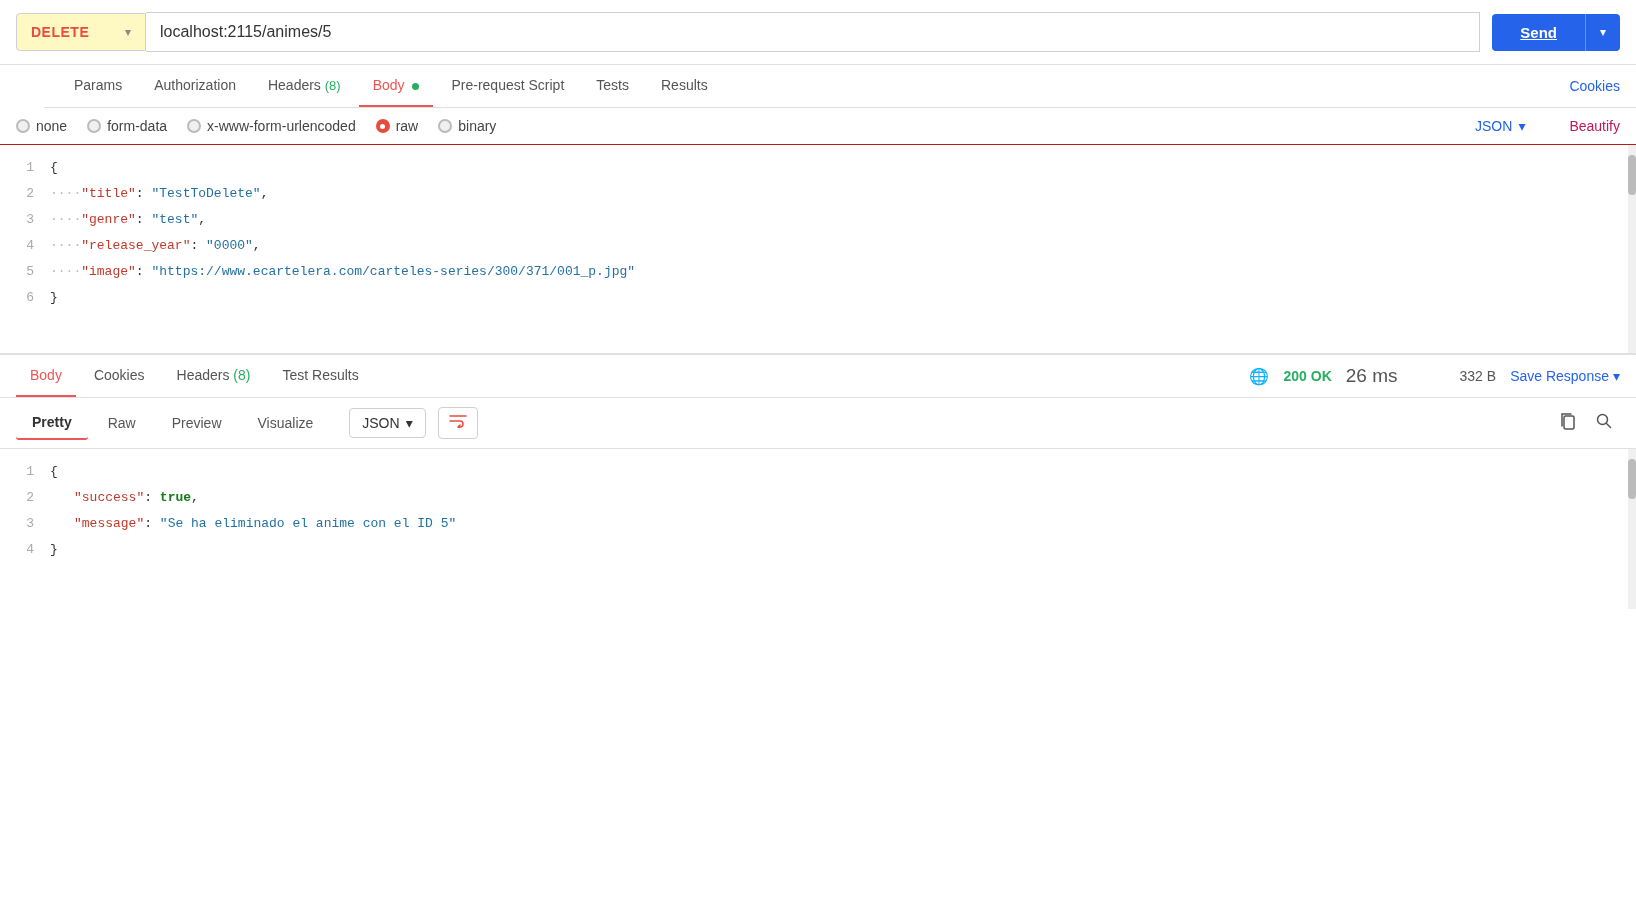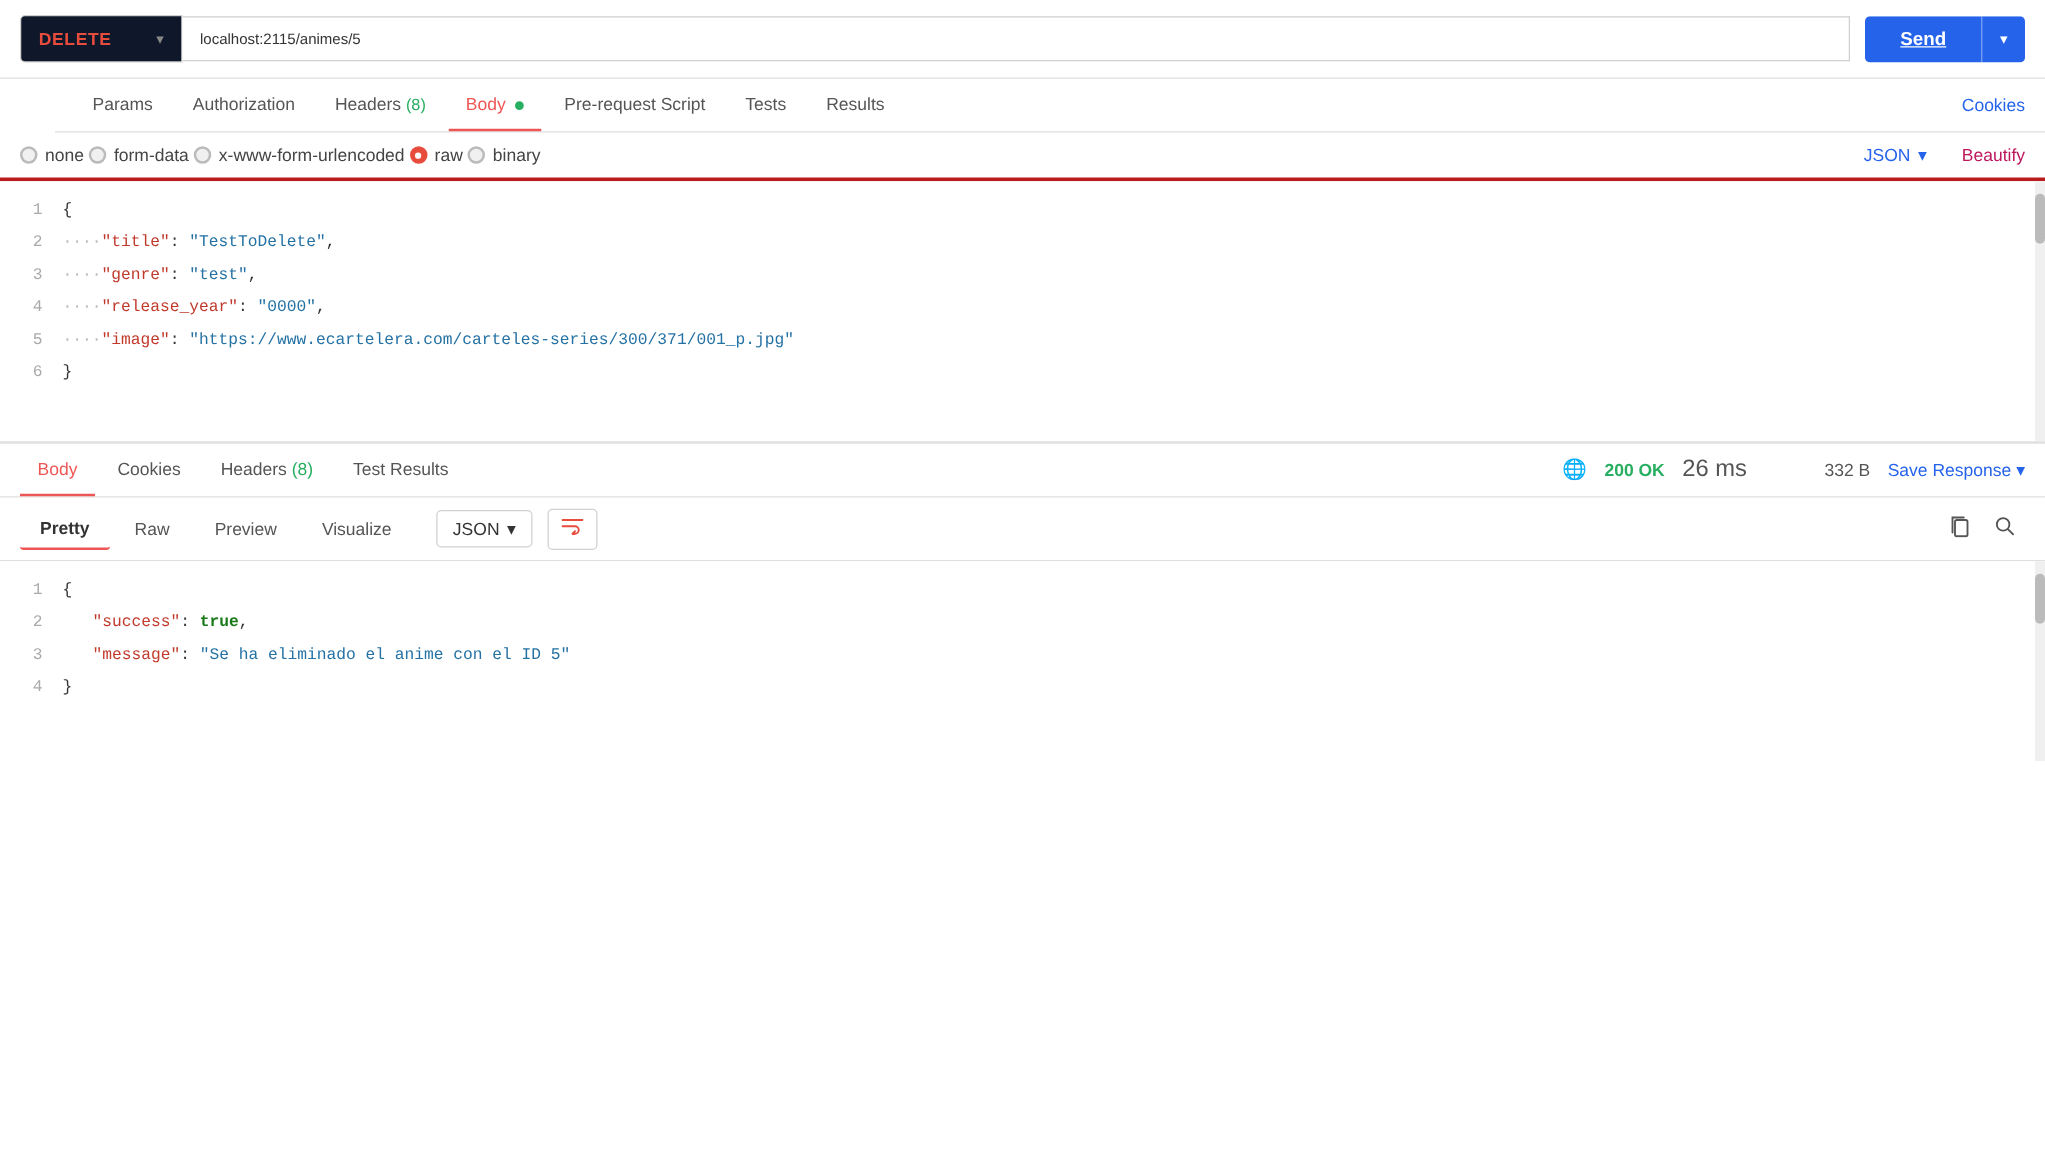--- a/index.html
+++ b/index.html
@@ -17,42 +17,42 @@
       padding: 12px 16px;
       border-bottom: 1px solid #e0e0e0;
       gap: 0;
     }
     .method-selector {
       display: flex;
       align-items: center;
       border: 1px solid #d0d0d0;
       border-radius: 4px 0 0 4px;
       padding: 10px 14px;
-      background: #0f172a;
+      background: #fef9c3;
       gap: 8px;
       min-width: 130px;
       cursor: pointer;
     }
     .method-label {
       font-weight: 700;
       color: #e74c3c;
       font-size: 14px;
       letter-spacing: 0.5px;
     }
     .method-arrow {
       color: #888;
       font-size: 12px;
       margin-left: auto;
     }
     .url-input {
       flex: 1;
       border: 1px solid #d0d0d0;
       border-left: none;
       padding: 10px 14px;
-      font-size: 12px;
+      font-size: 16px;
       color: #333;
       outline: none;
     }
     .send-btn-group {
       display: flex;
       align-items: stretch;
       border-radius: 4px;
       overflow: hidden;
       margin-left: 12px;
     }
@@ -116,22 +116,22 @@
       color: #2563eb;
       cursor: pointer;
       font-size: 14px;
     }
 
     
     .body-type-row {
       display: flex;
       align-items: center;
       padding: 10px 16px;
-      gap: 4px;
-      border-bottom: 3px solid #b91c1c;
+      gap: 20px;
+      border-bottom: 1px solid #b91c1c;
     }
     .radio-opt {
       display: flex;
       align-items: center;
       gap: 6px;
       cursor: pointer;
       font-size: 14px;
       color: #444;
     }
     .radio-circle {

